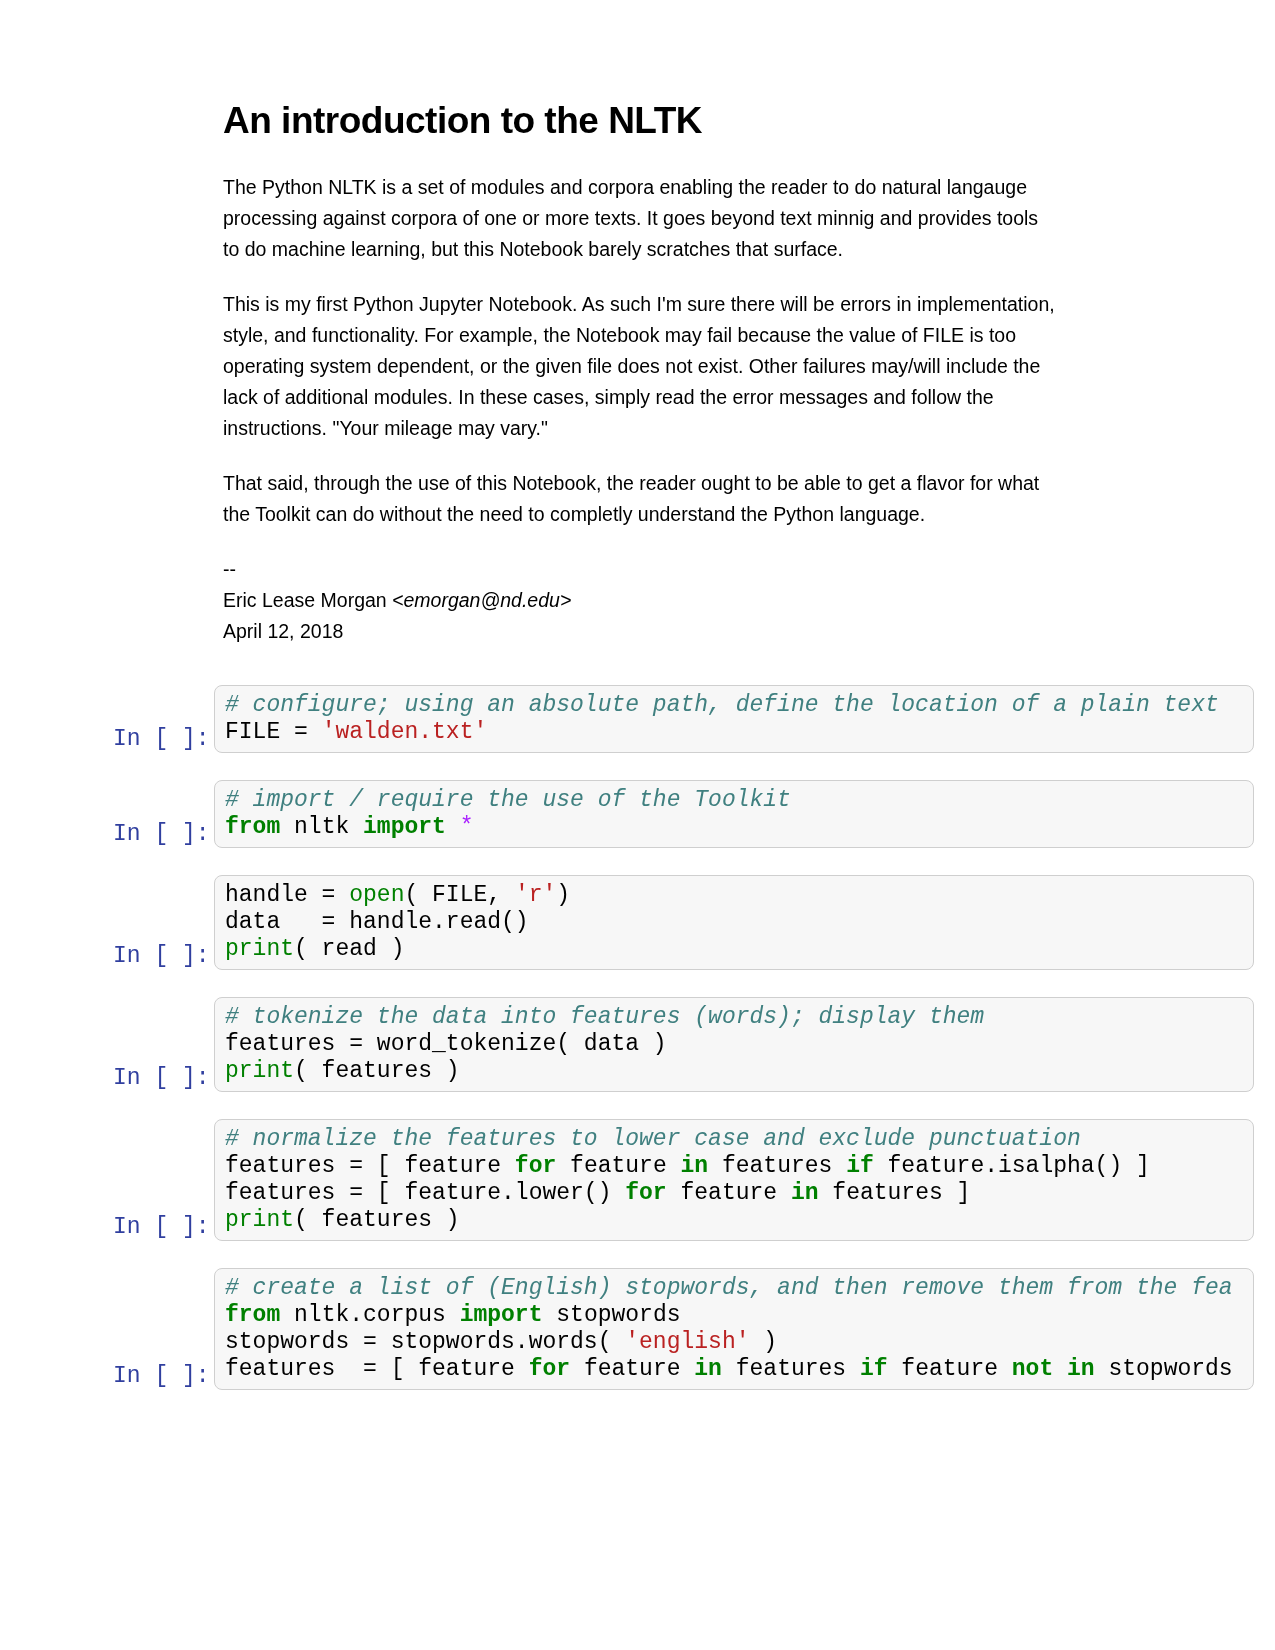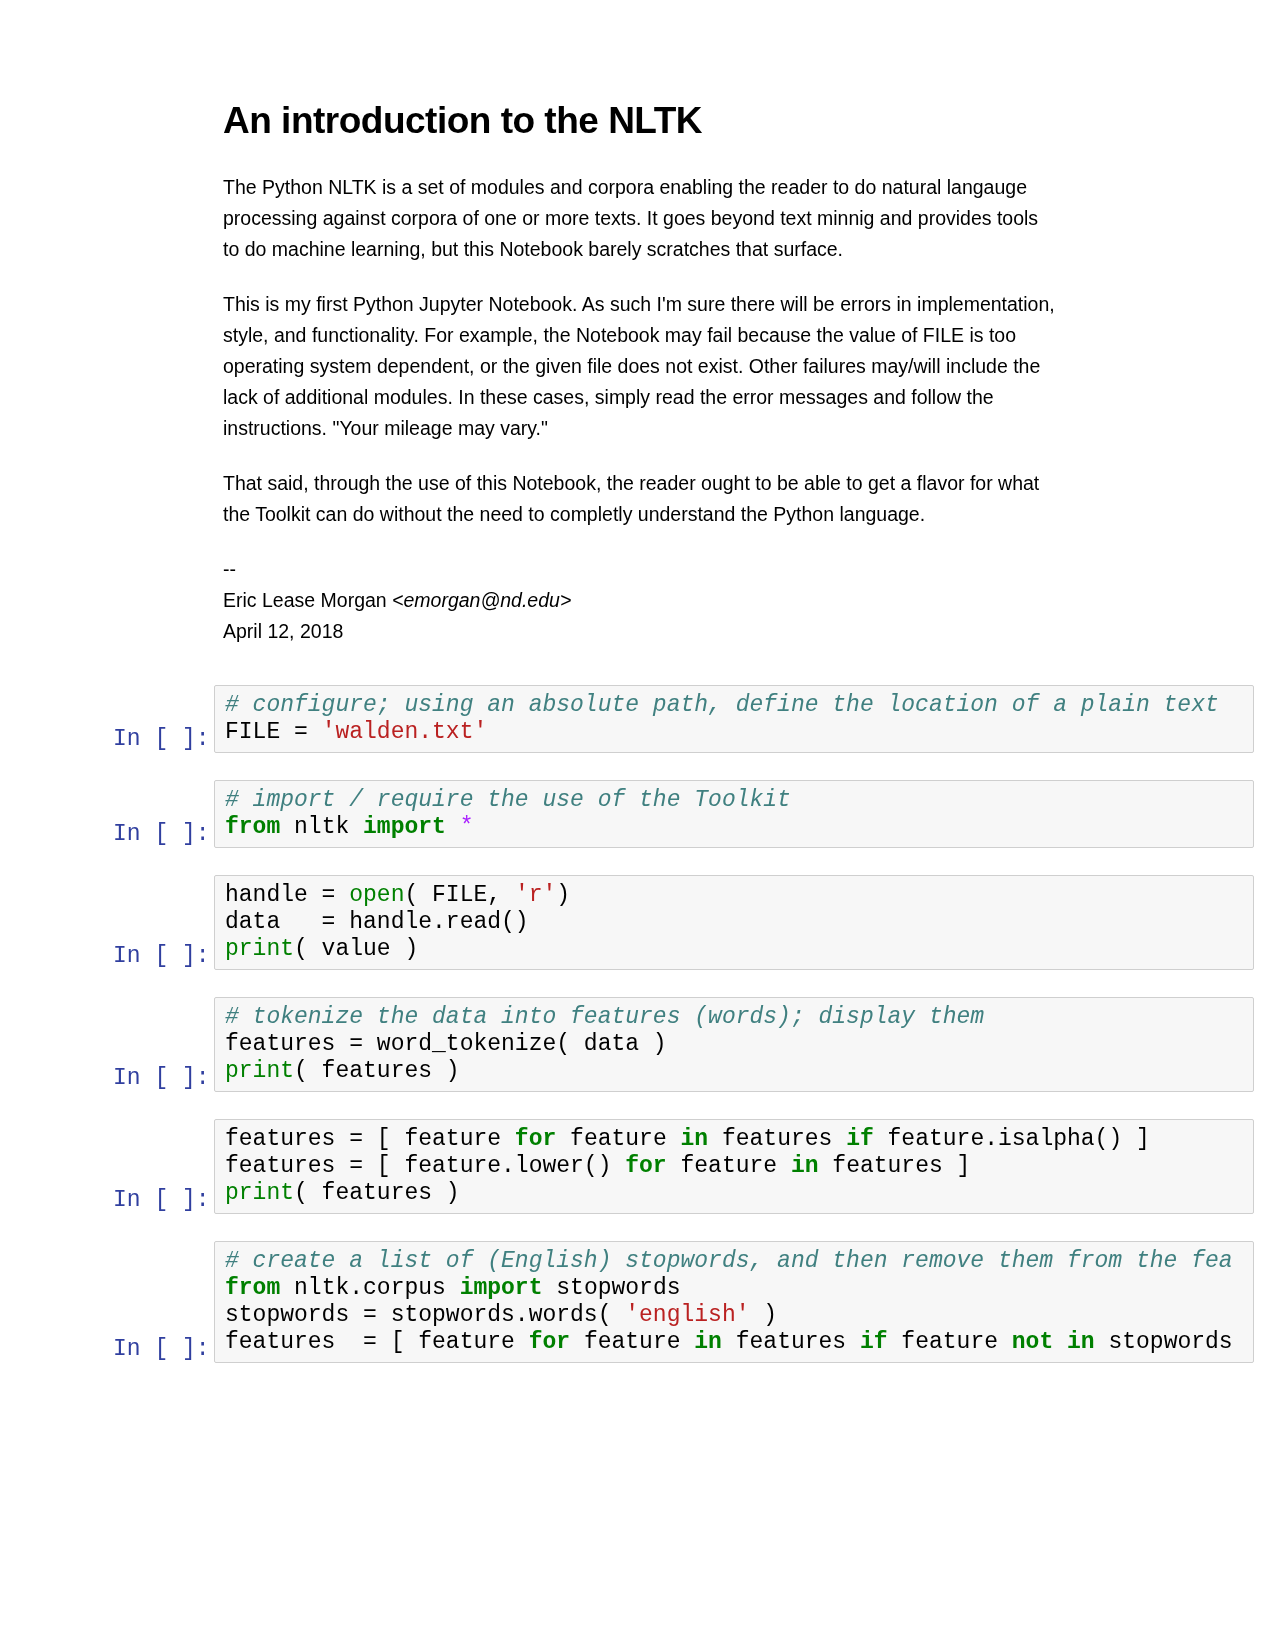--- a/index.html
+++ b/index.html
@@ -58,21 +58,21 @@
     font-size: 23px;
     line-height: 27px;
     color: var(--prompt_blue, #303F9F);
     white-space: pre;
   }
   .input-box {
     box-sizing: border-box;
     width: 1040px;
     border: 1px solid var(--cell_border, #cfcfcf);
     background: var(--cell_bg, #f7f7f7);
-    border-radius: 2px;
+    border-radius: 8px;
     padding: 6px 10px;
     overflow: hidden;
     cursor: text;
   }
   .code-line {
     font-family: "Liberation Mono", monospace;
     font-size: 23px;
     line-height: 27px;
     white-space: pre;
     color: #000000;
@@ -117,34 +117,35 @@
         <div class="input-box">
           <div class="code-line"><span class="tok-com"># import / require the use of the Toolkit</span></div>
           <div class="code-line"><span class="tok-kw">from</span><span class="tok-pln"> nltk </span><span class="tok-kw">import</span><span class="tok-pln"> </span><span class="tok-op">*</span></div>
         </div>
       </div>
       <div class="cell-row">
         <div class="prompt">In [ ]:</div>
         <div class="input-box">
           <div class="code-line"><span class="tok-pln">handle = </span><span class="tok-nb">open</span><span class="tok-pln">( FILE, </span><span class="tok-str">'r'</span><span class="tok-pln">)</span></div>
           <div class="code-line"><span class="tok-pln">data   = handle.read()</span></div>
-          <div class="code-line"><span class="tok-nb">print</span><span class="tok-pln">( value )</span></div>
+          <div class="code-line"><span class="tok-nb">print</span><span class="tok-pln">( read )</span></div>
         </div>
       </div>
       <div class="cell-row">
         <div class="prompt">In [ ]:</div>
         <div class="input-box">
           <div class="code-line"><span class="tok-com"># tokenize the data into features (words); display them</span></div>
           <div class="code-line"><span class="tok-pln">features = word_tokenize( data )</span></div>
           <div class="code-line"><span class="tok-nb">print</span><span class="tok-pln">( features )</span></div>
         </div>
       </div>
       <div class="cell-row">
         <div class="prompt">In [ ]:</div>
         <div class="input-box">
+          <div class="code-line"><span class="tok-com"># normalize the features to lower case and exclude punctuation</span></div>
           <div class="code-line"><span class="tok-pln">features = [ feature </span><span class="tok-kw">for</span><span class="tok-pln"> feature </span><span class="tok-kw">in</span><span class="tok-pln"> features </span><span class="tok-kw">if</span><span class="tok-pln"> feature.isalpha() ]</span></div>
           <div class="code-line"><span class="tok-pln">features = [ feature.lower() </span><span class="tok-kw">for</span><span class="tok-pln"> feature </span><span class="tok-kw">in</span><span class="tok-pln"> features ]</span></div>
           <div class="code-line"><span class="tok-nb">print</span><span class="tok-pln">( features )</span></div>
         </div>
       </div>
       <div class="cell-row">
         <div class="prompt">In [ ]:</div>
         <div class="input-box">
           <div class="code-line"><span class="tok-com"># create a list of (English) stopwords, and then remove them from the fea</span></div>
           <div class="code-line"><span class="tok-kw">from</span><span class="tok-pln"> nltk.corpus </span><span class="tok-kw">import</span><span class="tok-pln"> stopwords</span></div>

